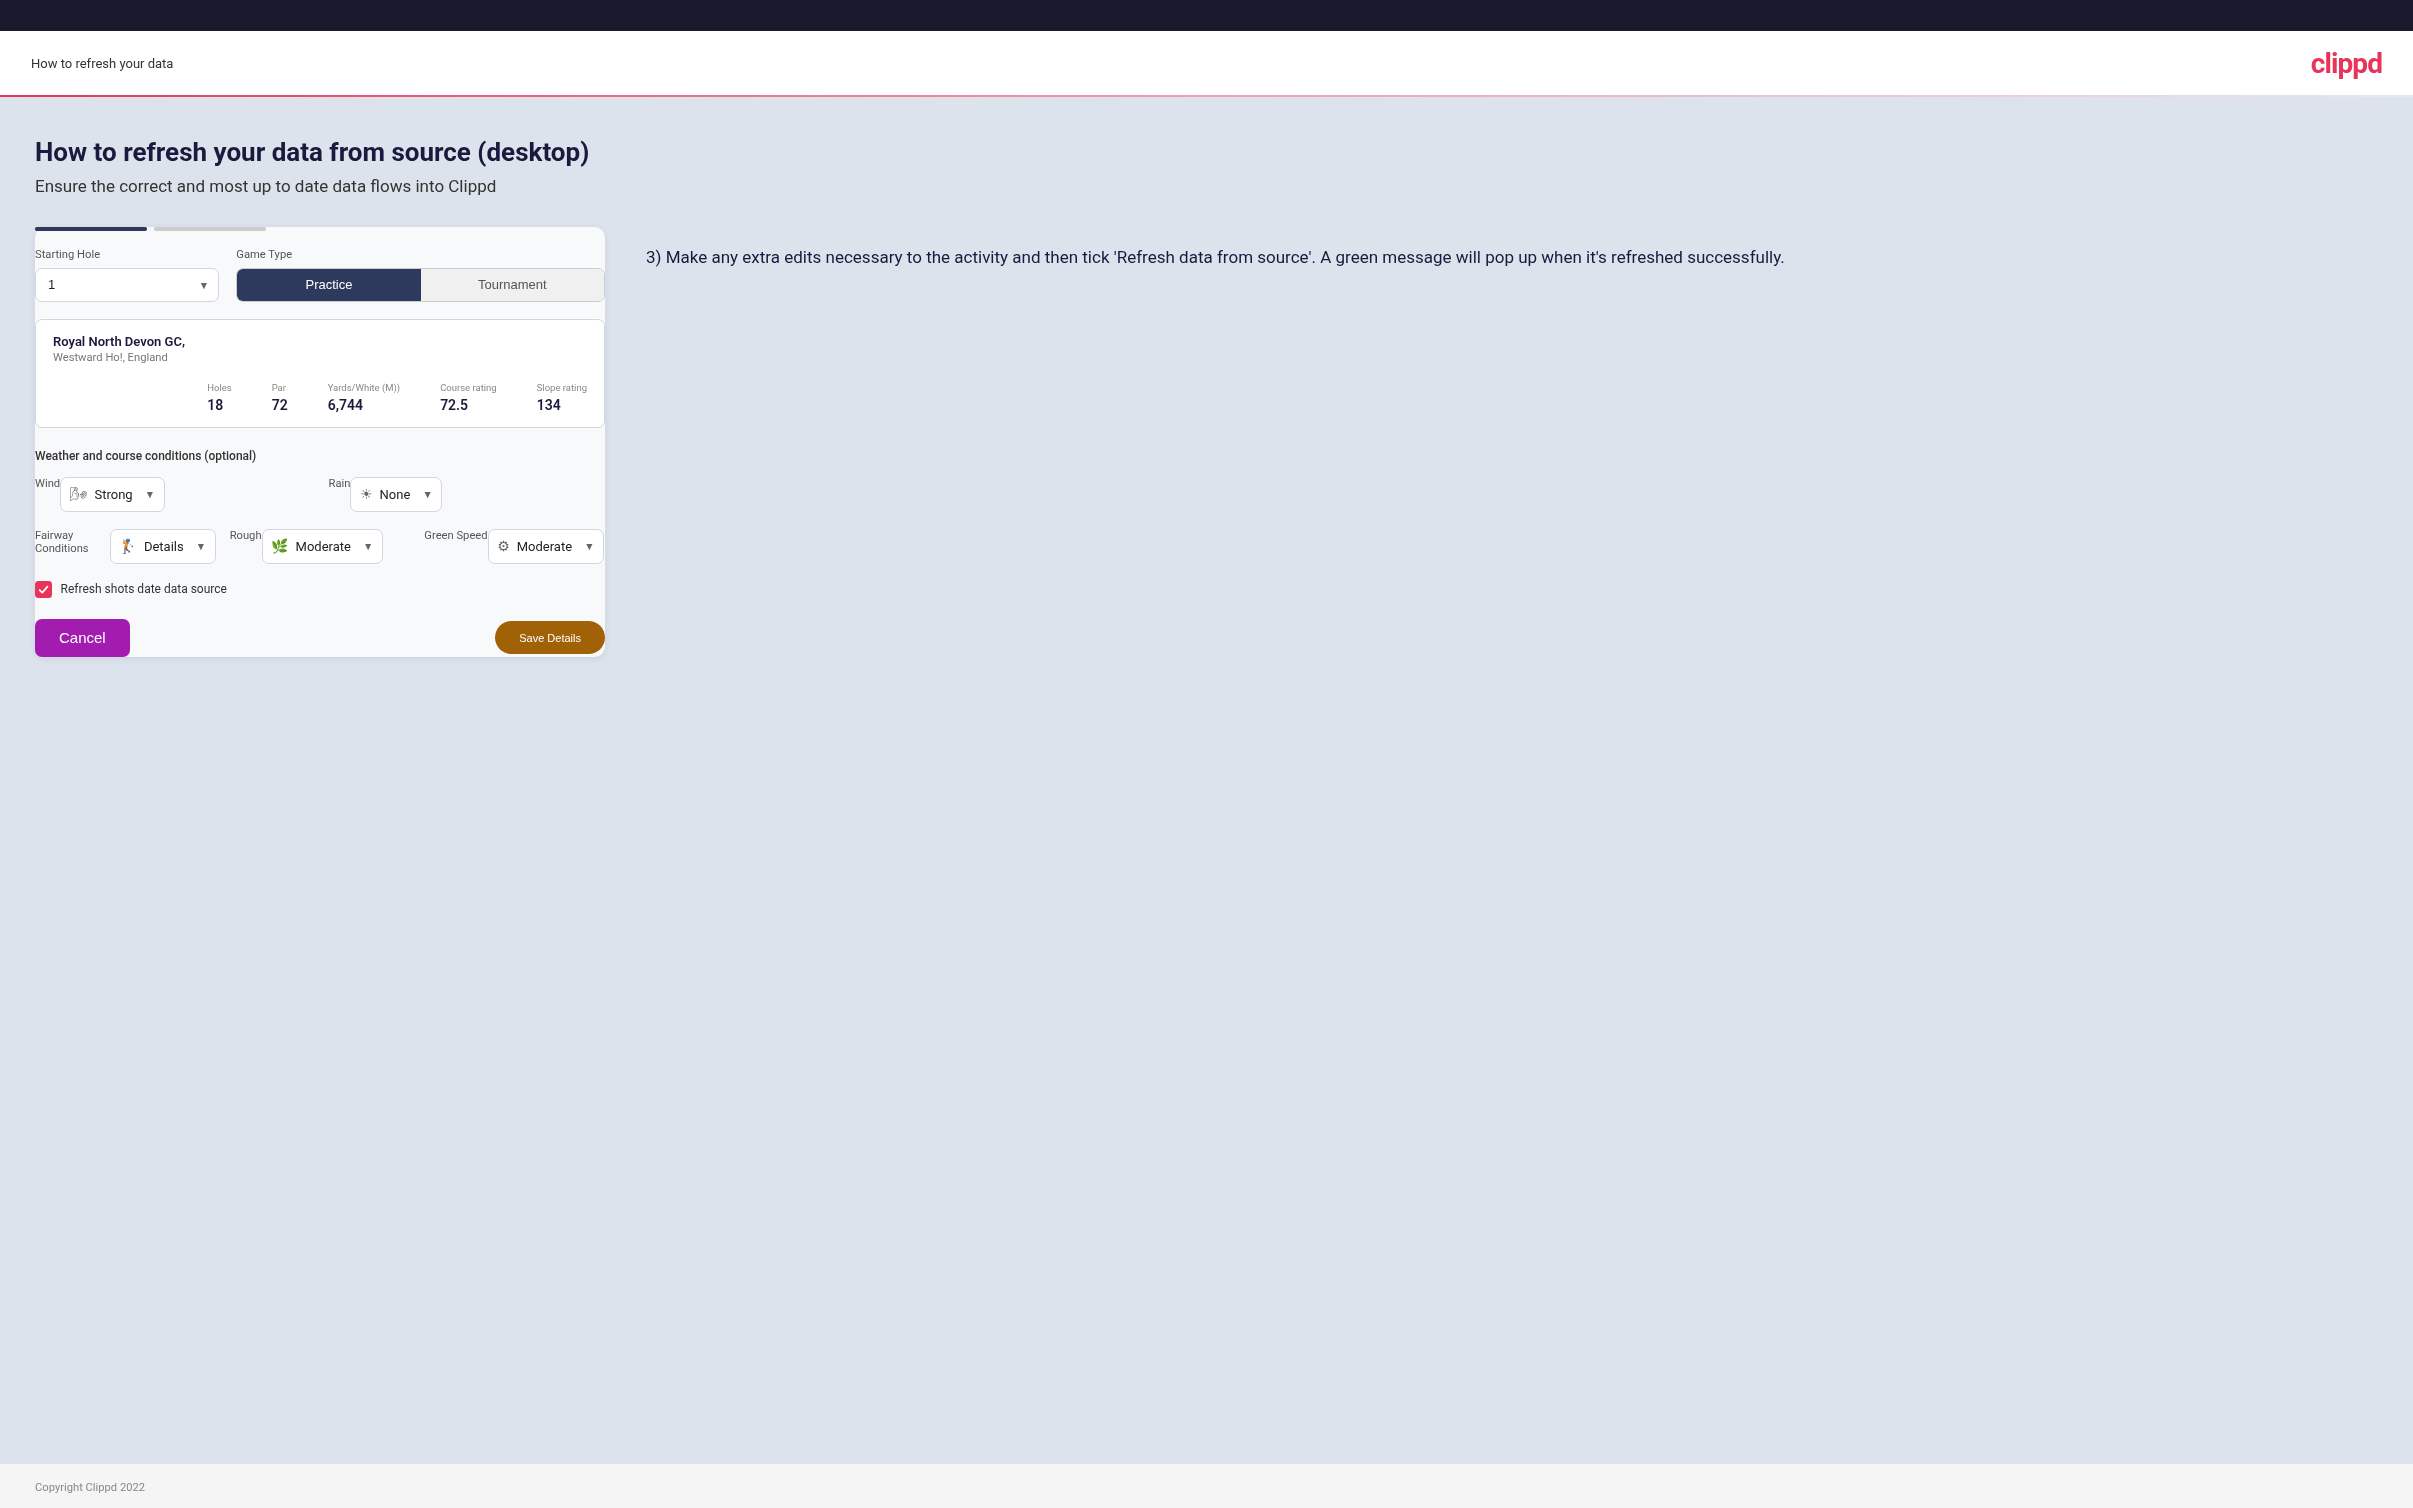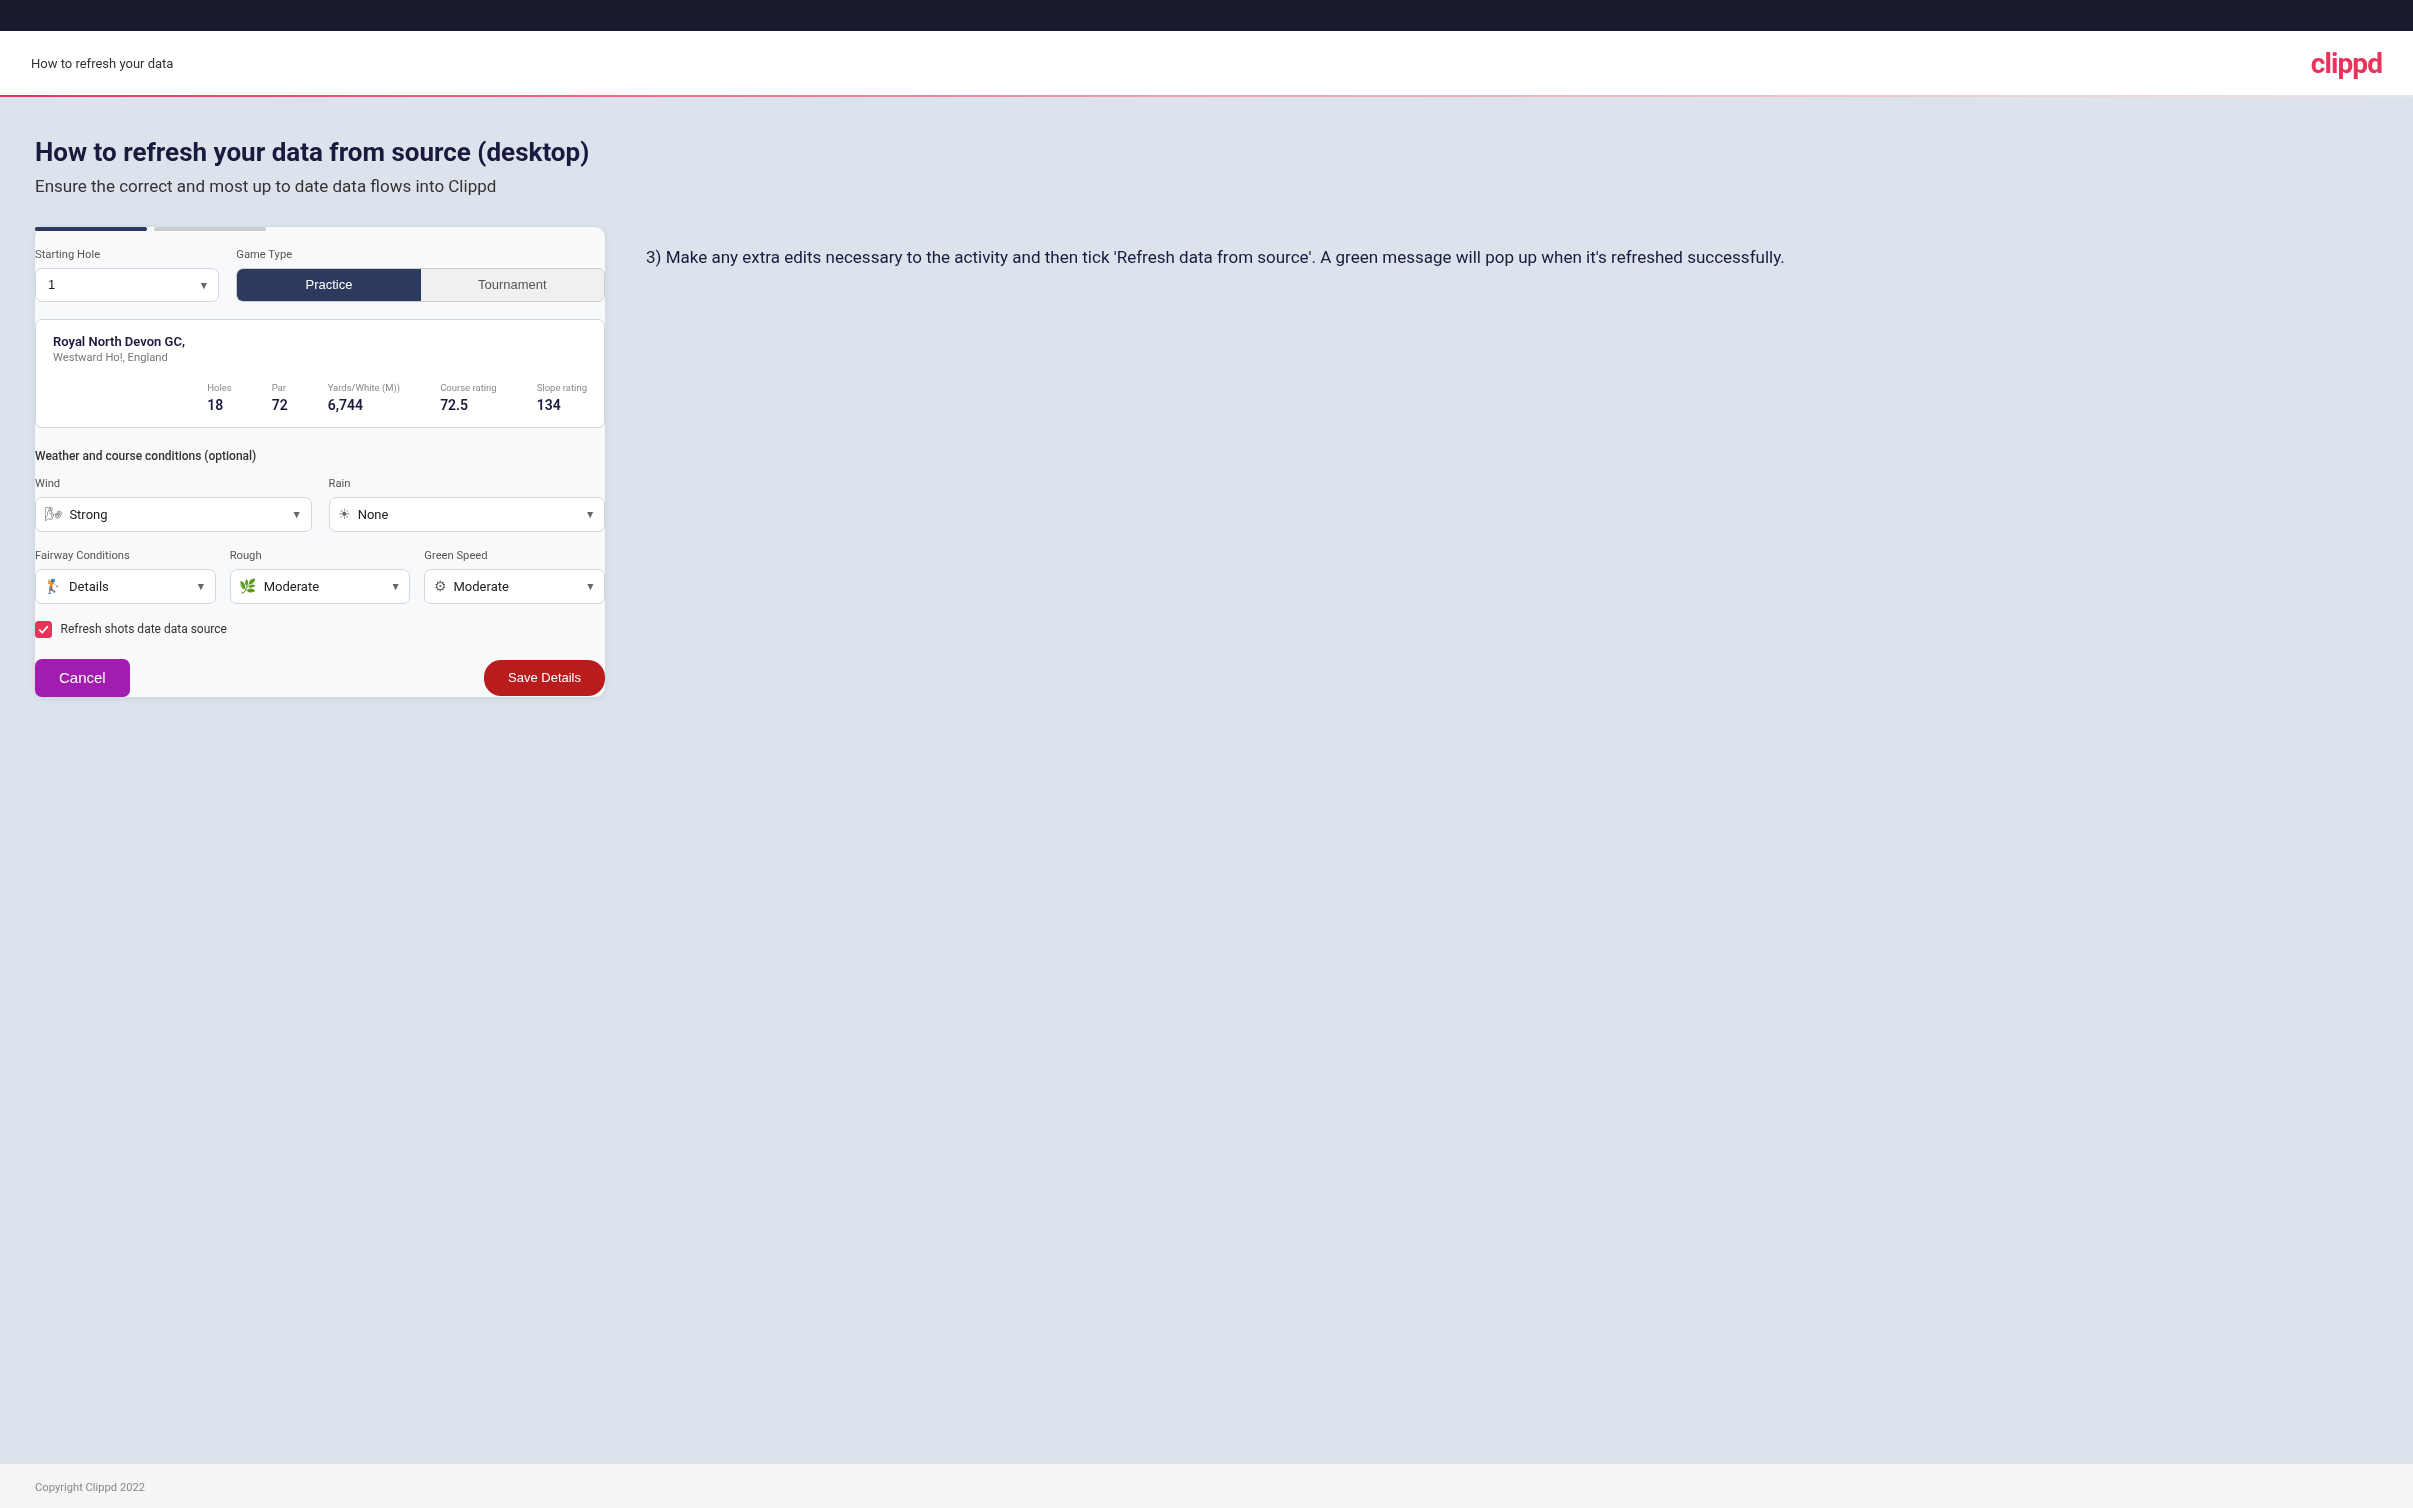--- a/index.html
+++ b/index.html
@@ -74,21 +74,20 @@
       flex-shrink: 0;
       box-shadow: 0 1.7px 7px rgba(0,0,0,0.08);
     }
     .form-row {
       display: flex;
       gap: 17px;
       margin-bottom: 17px;
     }
     .form-group {
       display: flex;
-      flex-direction: column;
       flex: 1;
     }
     .form-label {
       font-size: 11.2px;
       color: #555;
       margin-bottom: 7px;
       font-weight: 400;
     }
     .select-wrapper {
       position: relative;
@@ -260,26 +259,26 @@
       background: #a21caf;
       color: #fff;
       border: none;
       border-radius: 7px;
       padding: 10.4px 24px;
       font-size: 15px;
       font-weight: 500;
       cursor: pointer;
     }
     .btn-save {
-      background: #b91c1c;
+      background: #a16207;
       color: #fff;
       border: none;
       border-radius: 17px;
       padding: 10.4px 24px;
-      font-size: 13px;
+      font-size: 11px;
       font-weight: 500;
       cursor: pointer;
     }
     .right-panel {
       flex: 1;
       padding-top: 17px;
     }
     .instruction-text {
       font-size: 17px;
       color: #1a1a3e;

